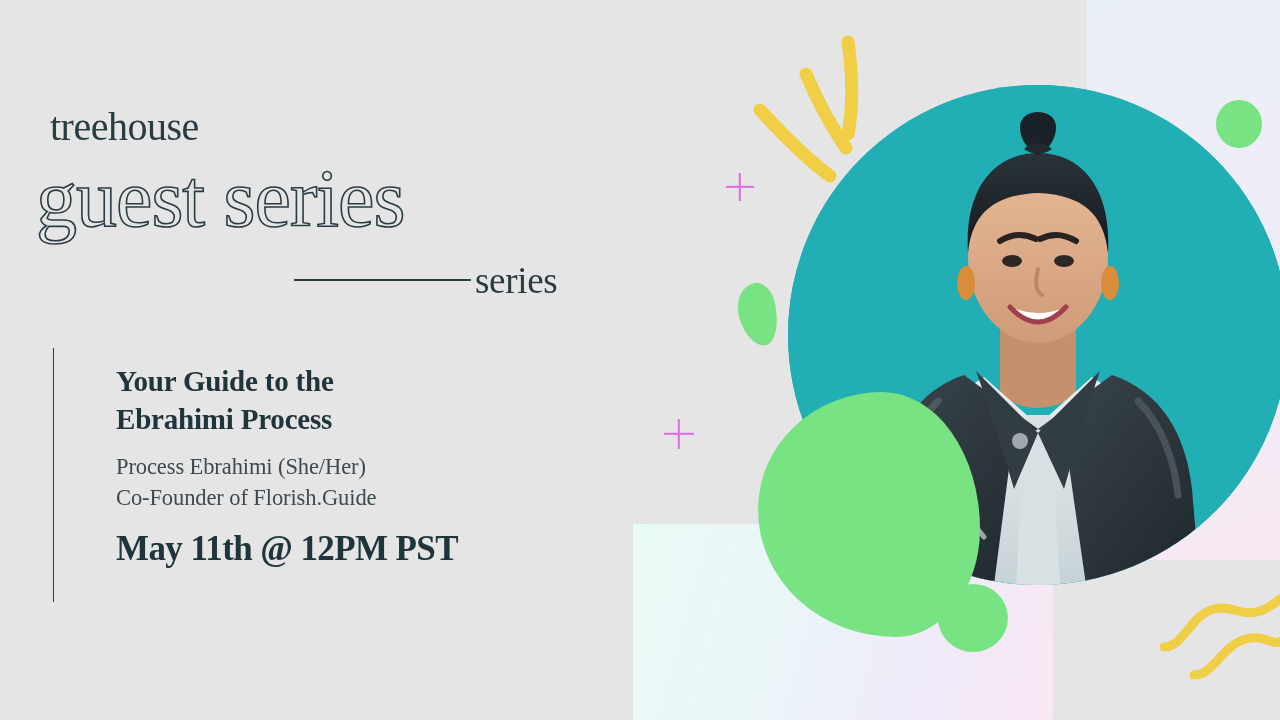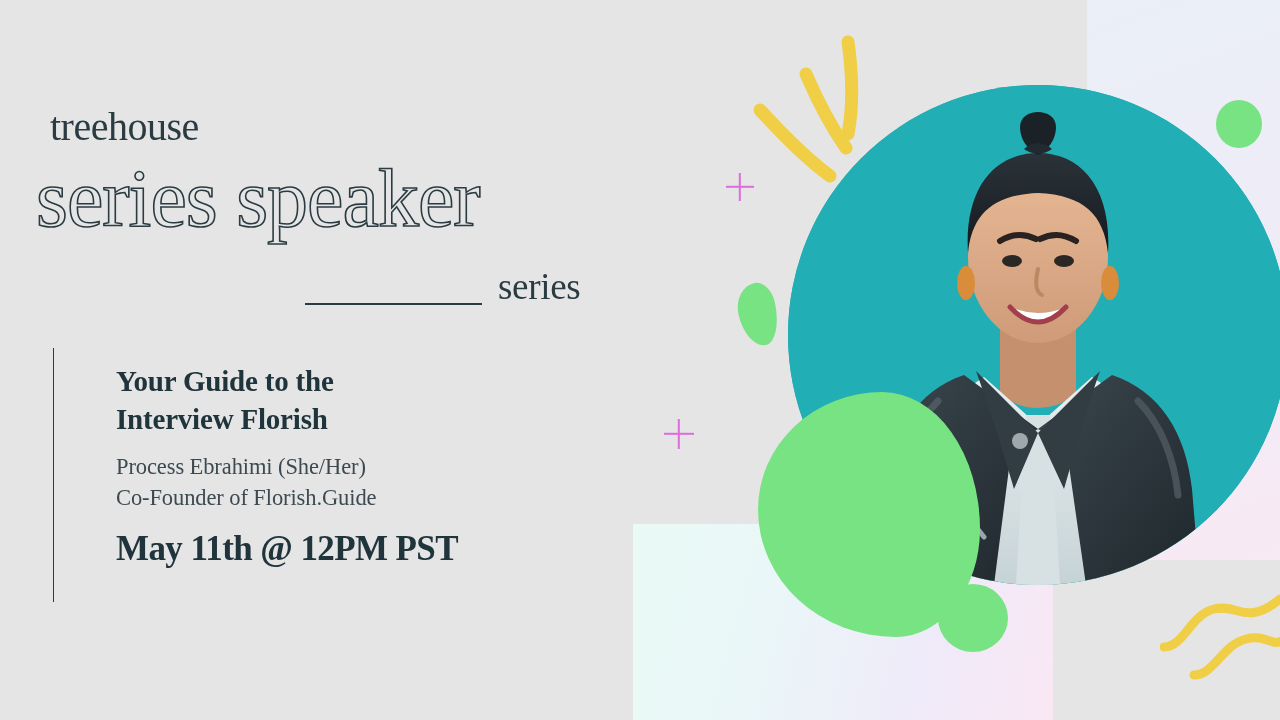--- a/index.html
+++ b/index.html
@@ -132,27 +132,27 @@
     font-size: 82px;
     font-weight: 400;
     letter-spacing: -1px;
     line-height: 1.05;
     color: transparent;
     -webkit-text-stroke: 1.6px #2A3B42;
     text-shadow: none;
   }
   .series-row {
     position: absolute;
-    left: 305px;
+    left: 294px;
     top: 255px;
     width: 320px;
     height: 50px;
     display: flex;
-    align-items: flex-end;
-    gap: 16px;
+    align-items: center;
+    gap: 4px;
   }
   .series-rule {
     flex: 0 0 177px;
     height: 1.6px;
     background: #2A3B42;
   }
   .series-word {
     font-size: 37px;
     font-weight: 400;
     letter-spacing: -0.3px;
@@ -287,31 +287,31 @@
 
   <div class="squiggles">
     <svg width="130" height="110" viewBox="0 0 130 110" fill="none" xmlns="http://www.w3.org/2000/svg">
       <path d="M4 72 C24 72, 30 40, 54 34 C78 28, 86 52, 120 24" stroke="#F0CE46" stroke-width="9" stroke-linecap="round"></path>
       <path d="M34 100 C54 100, 62 70, 86 64 C108 58, 114 76, 126 62" stroke="#F0CE46" stroke-width="9" stroke-linecap="round"></path>
     </svg>
   </div>
 
   <div class="wordmark">treehouse</div>
 
-  <div class="headline-outline">series speaker</div>
+  <div class="headline-outline">guest series</div>
 
   <div class="series-row">
     <div class="series-rule"></div>
     <div class="series-word">series</div>
   </div>
 
   <div class="detail-block">
     <div class="detail-title">
       <div>Your Guide to the</div>
-      <div>Interview Florish</div>
+      <div>Ebrahimi Process</div>
     </div>
     <div class="detail-speaker">
       <div>Process Ebrahimi (She/Her)</div>
       <div>Co-Founder of Florish.Guide</div>
     </div>
     <div class="detail-date">May 11th @ 12PM PST</div>
   </div>
 
 </div>
 

